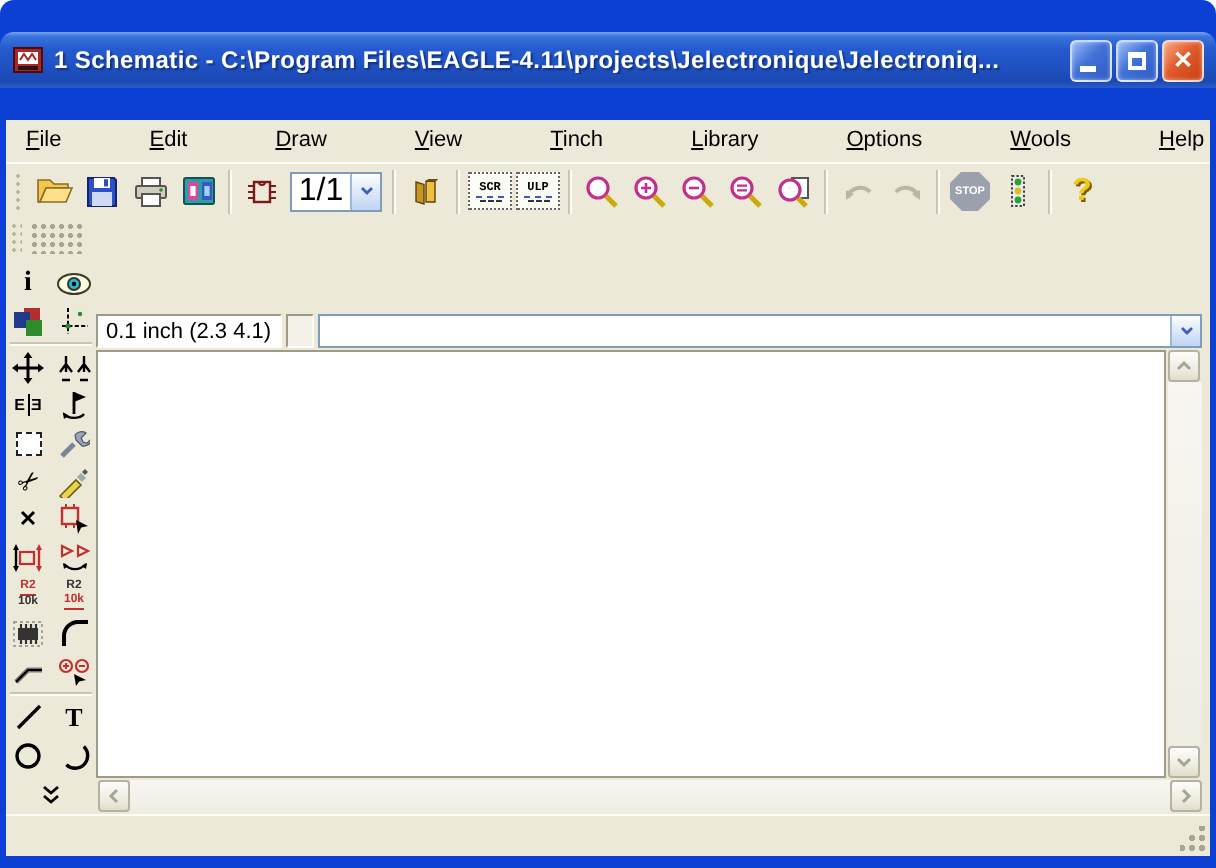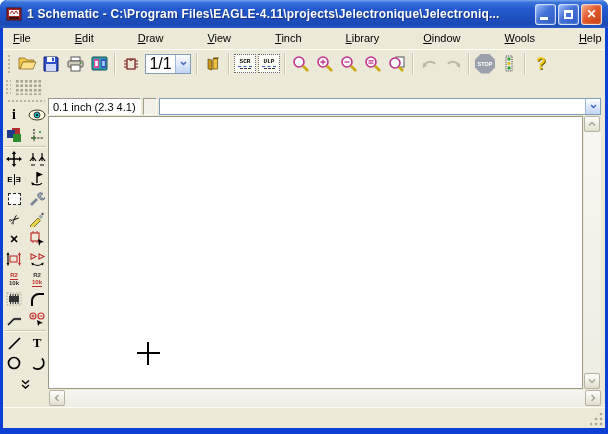--- a/index.html
+++ b/index.html
@@ -3,21 +3,21 @@
 <meta charset="utf-8">
 <style>
   * { margin:0; padding:0; box-sizing:border-box; }
   html,body { background:#fff; }
   body { font-family:"Liberation Sans", sans-serif; width:608px; }
 
   .window { width:608px; height:434px; background:#0c3fd3; border-radius:7px 7px 0 0;
             padding:0 3px 6px; display:flex; flex-direction:column; overflow:hidden; }
 
   
-  .titlebar { height:28px; margin:0 -3px; border-radius:7px 7px 0 0; padding:0 6px 0 6px;
+  .titlebar { height:28px; margin:16px -3px; border-radius:7px 7px 0 0; padding:0 6px 0 6px;
     display:flex; align-items:center; gap:5px;
     background:linear-gradient(180deg,#7ba4e8 0%,#3a74dd 8%,#255bd0 30%,#1f50c0 65%,#1b49b4 88%,#2a5bc8 100%); }
   .app-icon { width:16px; height:16px; flex:0 0 auto; }
   .title-text { flex:1; color:#fff; font-weight:bold; font-size:12px; white-space:nowrap;
     overflow:hidden; text-shadow:1px 1px 1px #10307e; letter-spacing:.2px; }
   .winbtns { display:flex; gap:2px; }
   .wbtn { width:21px; height:21px; border:1px solid rgba(255,255,255,.75); border-radius:3px;
     display:flex; align-items:center; justify-content:center; position:relative;
     background:linear-gradient(135deg,#9cbcf8 0%,#4272d8 45%,#2e5bc4 100%);
     box-shadow:inset 0 0 2px rgba(255,255,255,.5); }
@@ -85,21 +85,21 @@
   .disp-sq .g { left:6px; top:6px; background:#2d8a2d; }
   .dashedbox { width:13px; height:12px; border:1px dashed #222; background:#fff; }
   .mirror { display:flex; align-items:center; font-size:8px; font-weight:bold; gap:1px; }
   .mirror i { width:1px; height:11px; background:#000; }
   .nv { display:flex; flex-direction:column; align-items:center; font-size:6px; font-weight:bold; line-height:7px; }
   .nv .hot { color:#c03030; border-bottom:1px solid #c03030; }
   .nv .dim { color:#333; }
   .chevdown { margin-top:1px; }
 
   
-  .rightcol { flex:1; display:flex; flex-direction:column; padding-right:4px; overflow:hidden; }
+  .rightcol { flex:1; display:flex; flex-direction:column; padding-right:4px; overflow:hidden;margin-top:27px; }
   .coordrow { height:19px; display:flex; align-items:center; gap:2px; }
   .coordbox { height:17px; background:#fff; border:1px solid; border-color:#9d9a87 #fdfcf5 #fdfcf5 #9d9a87;
     font-size:11px; padding:0 4px; display:flex; align-items:center; white-space:nowrap; }
   .auxbox { width:14px; height:17px; background:#f4f2e8; border:1px solid; border-color:#9d9a87 #fdfcf5 #fdfcf5 #9d9a87; }
   .cmdcombo { flex:1; height:17px; border:1px solid #7f9db9; background:#fff; display:flex; }
   .cmdcombo input { flex:1; border:0; outline:none; font-size:11px; padding:0 3px; font-family:"Liberation Sans",sans-serif; }
 
   .canvasrow { flex:1; display:flex; overflow:hidden; }
   .canvas { flex:1; background:#fff; border:1px solid #9d9a87; position:relative; overflow:hidden; }
   .crosshair { position:absolute; width:0; height:0; }
@@ -154,21 +154,21 @@
 
   <div class="app-body">
 
     <div class="menubar">
       <span class="mitem"><u>F</u><span>ile</span></span>
       <span class="mitem"><u>E</u><span>dit</span></span>
       <span class="mitem"><u>D</u><span>raw</span></span>
       <span class="mitem"><u>V</u><span>iew</span></span>
       <span class="mitem"><u>T</u><span>inch</span></span>
       <span class="mitem"><u>L</u><span>ibrary</span></span>
-      <span class="mitem"><u>O</u><span>indow</span></span>
+      <span class="mitem"><u>O</u><span>ptions</span></span>
       <span class="mitem"><u>W</u><span>ools</span></span>
       <span class="mitem"><u>H</u><span>elp</span></span>
     </div>
 
     <div class="toolbar">
       <span class="grip-v"></span>
 
       <span class="tbtn">
           <svg width="19" height="15" viewBox="0 0 19 15">
             <path d="M1 2h6l2 2h7v2H5L2 13H1z" fill="#f2c94c" stroke="#8a6d1f" stroke-width=".8"></path>

